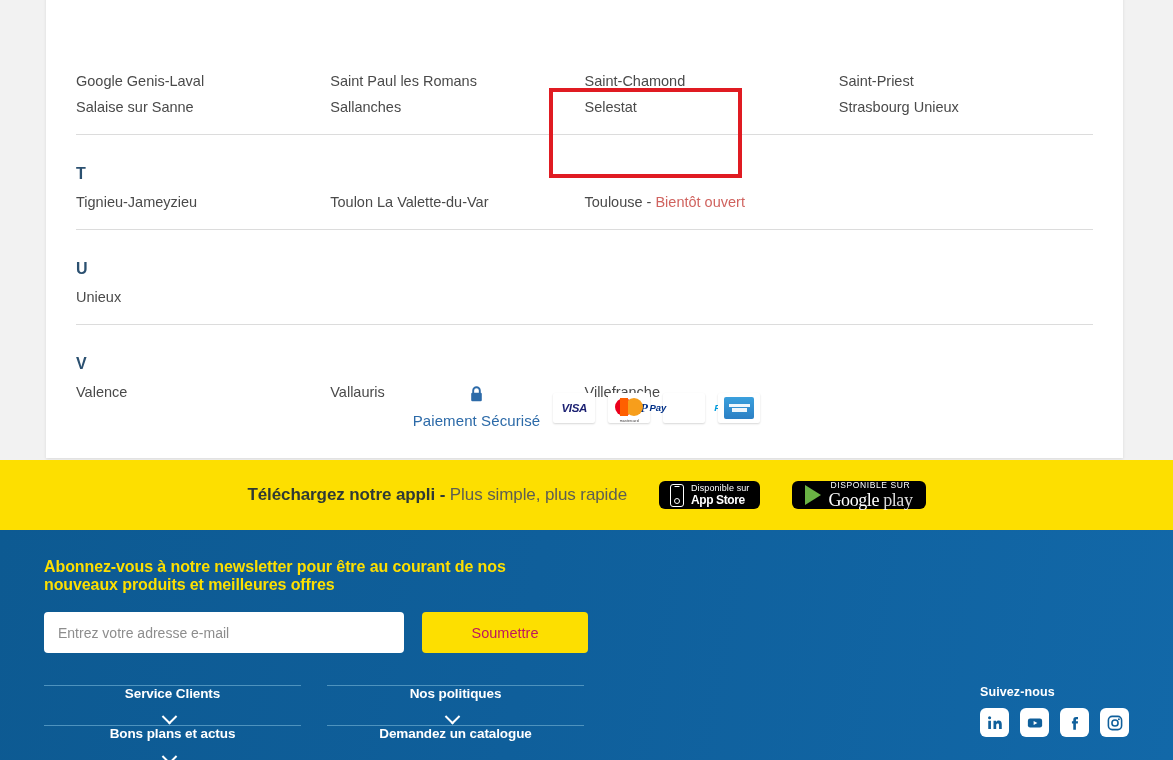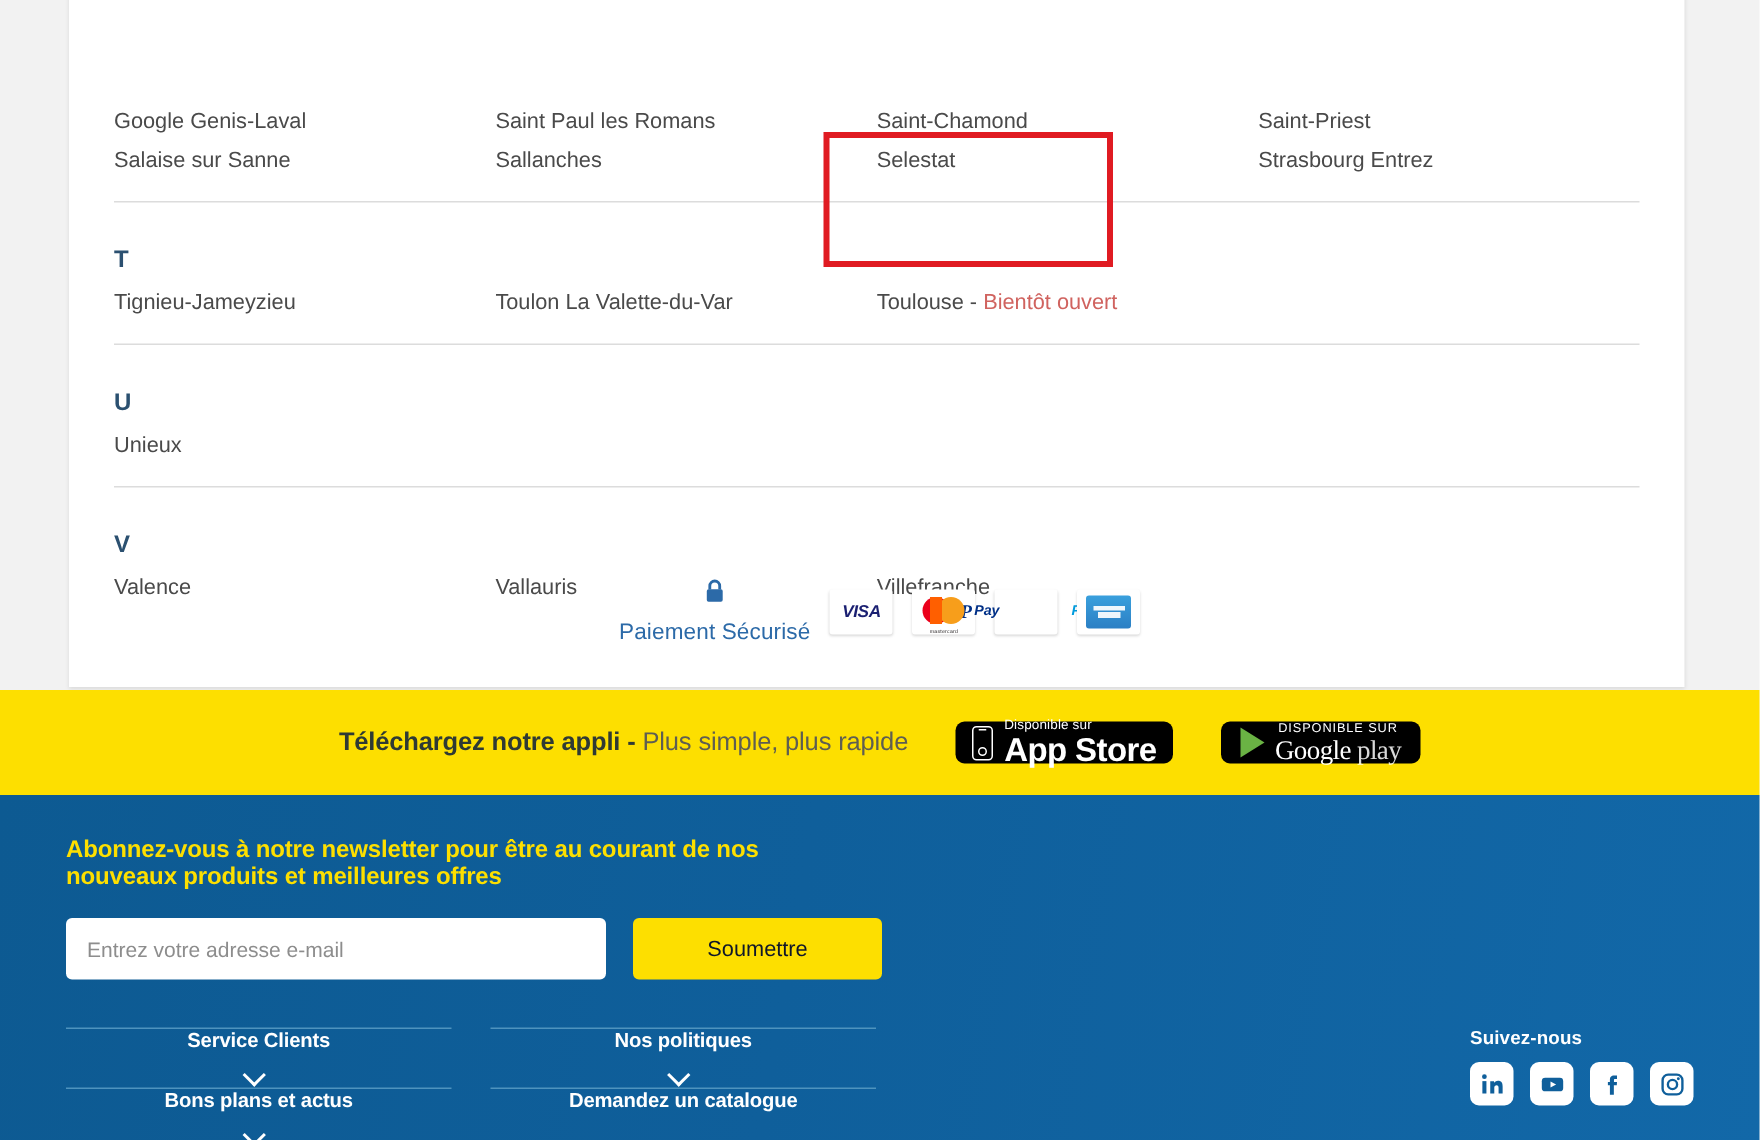--- a/index.html
+++ b/index.html
@@ -188,21 +188,21 @@
     position: absolute;
     top: 1.5px; left: 50%; transform: translateX(-50%);
     width: 5px; height: 1.2px; background: #ffffff;
   }
 
   .badge-lines { display: flex; flex-direction: column; line-height: 1; }
   .badge-small {
     color: #ffffff; font-size: 9px; letter-spacing: .1px; margin-bottom: 1px;
   }
   .badge-big {
-    color: #ffffff; font-size: 22px; font-weight: bold; letter-spacing: -.4px;
+    color: #ffffff; font-size: 12px; font-weight: bold; letter-spacing: -.4px;
   }
   .badge-small.caps { font-size: 8.5px; letter-spacing: .6px; }
   .gp-big { font-family: "Liberation Serif", serif; font-size: 18px; font-weight: normal; }
   .gp-big .light { font-weight: 300; opacity: .85; }
 
   .play-tri {
     width: 0; height: 0;
     border-top: 10px solid transparent;
     border-bottom: 10px solid transparent;
     border-left: 16px solid #6ab344;
@@ -250,21 +250,21 @@
     outline: none;
   }
   .nl-input::placeholder { color: #8d8d8d; }
 
   .nl-submit {
     width: 166px;
     height: 41px;
     border: none;
     border-radius: 4px;
     background: #fddf00;
-    color: #0f172a;
+    color: #be185d;
     font-size: 14.5px;
     font-family: "Liberation Sans", sans-serif;
     cursor: pointer;
   }
 
   .footer-cols {
     display: flex;
     gap: 26px;
     margin-top: 32px;
   }
@@ -341,21 +341,21 @@
       <div class="city-col">
         <a class="city-item">Saint Paul les Romans</a>
         <a class="city-item">Sallanches</a>
       </div>
       <div class="city-col">
         <a class="city-item">Saint-Chamond</a>
         <a class="city-item">Selestat</a>
       </div>
       <div class="city-col">
         <a class="city-item">Saint-Priest</a>
-        <a class="city-item">Strasbourg Entrez</a>
+        <a class="city-item">Strasbourg Unieux</a>
       </div>
     </div>
     <div class="divider"></div>
   </div>
 
   <div class="city-group">
     <div class="letter-heading">T</div>
     <div class="city-grid">
       <div class="city-col">
         <a class="city-item">Tignieu-Jameyzieu</a>

